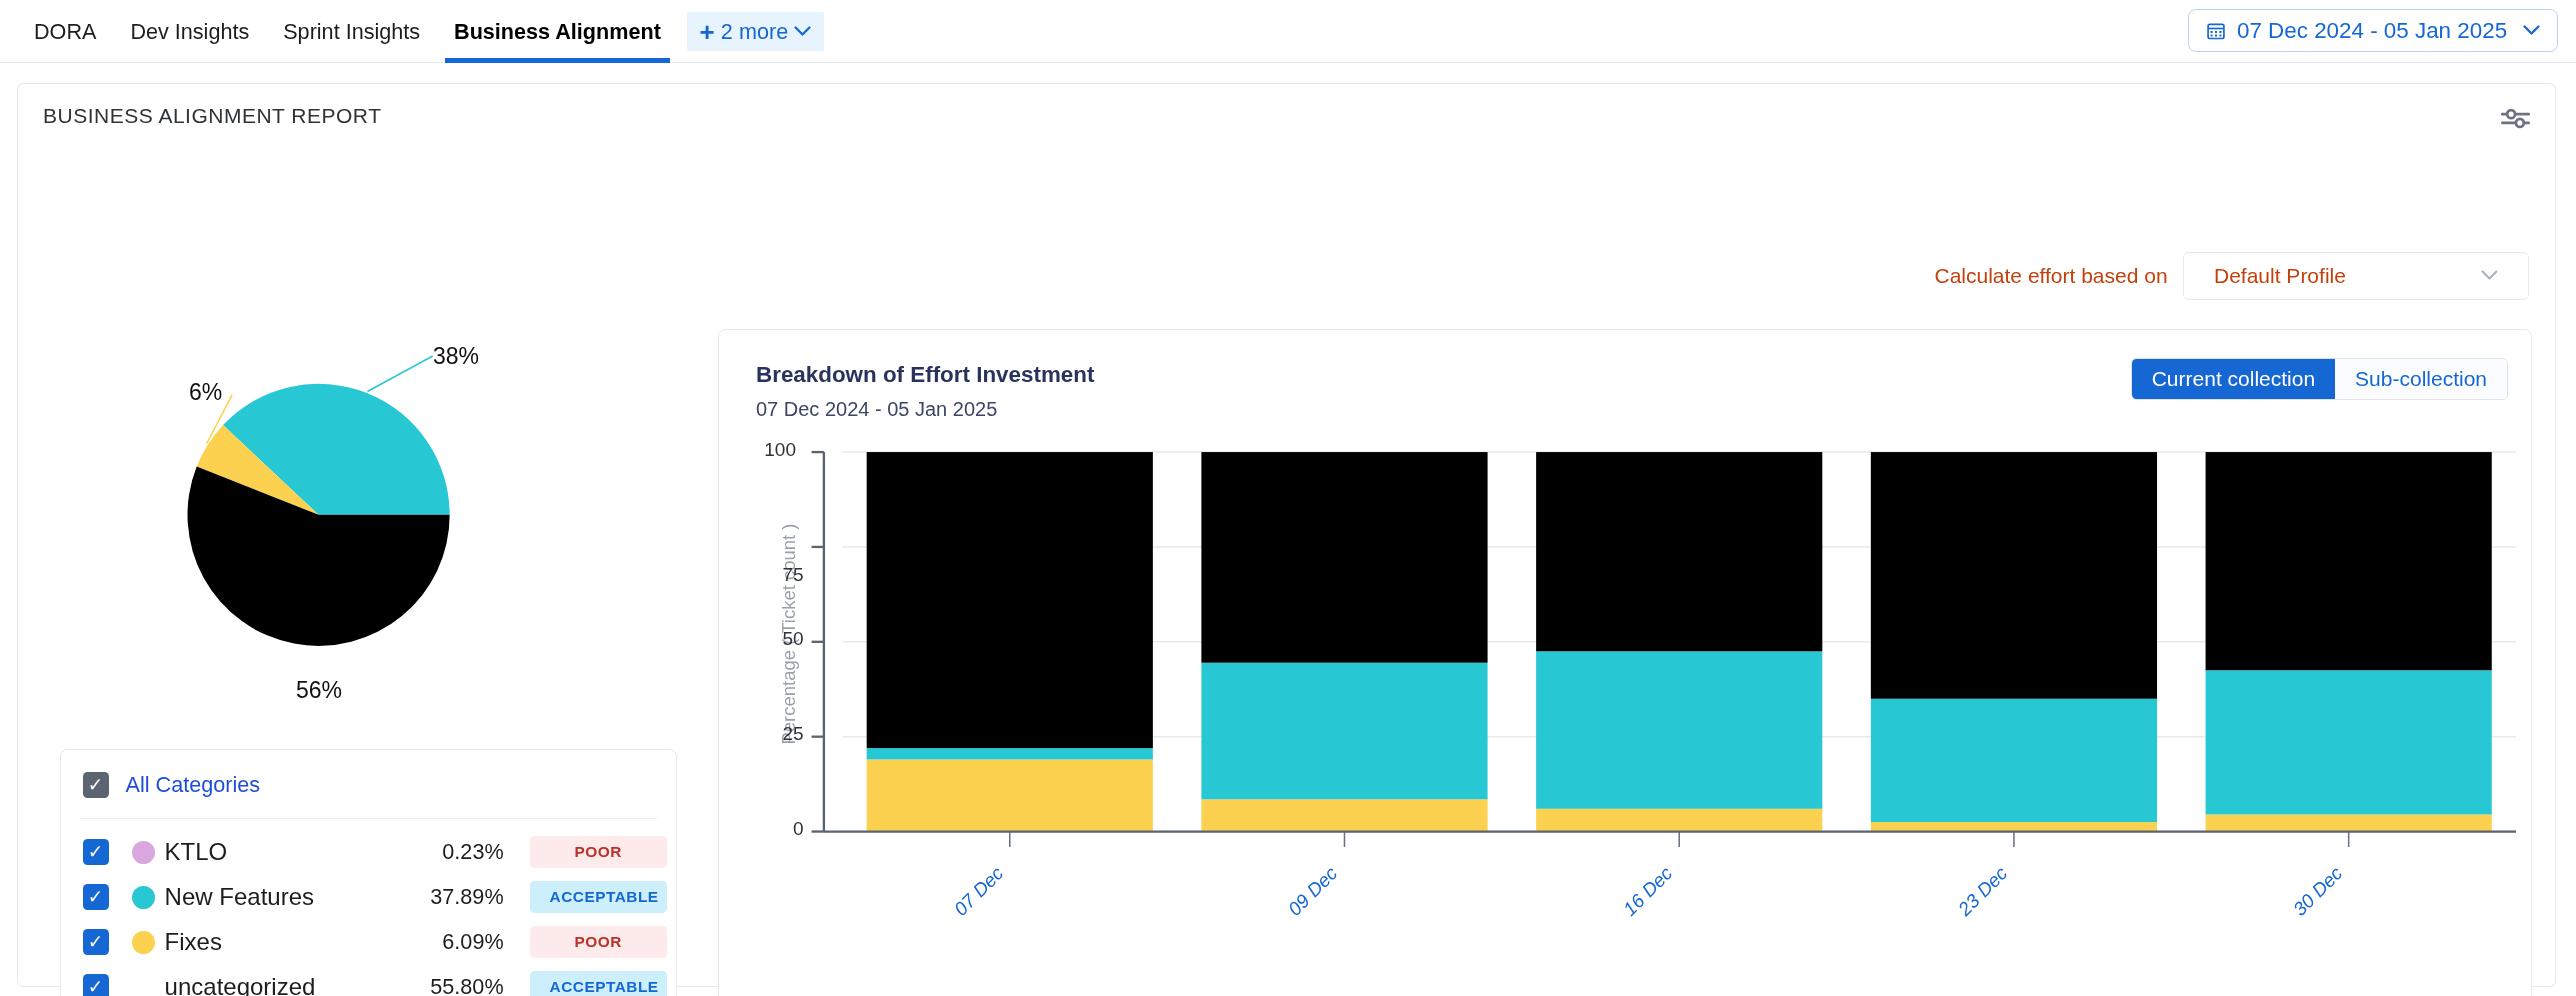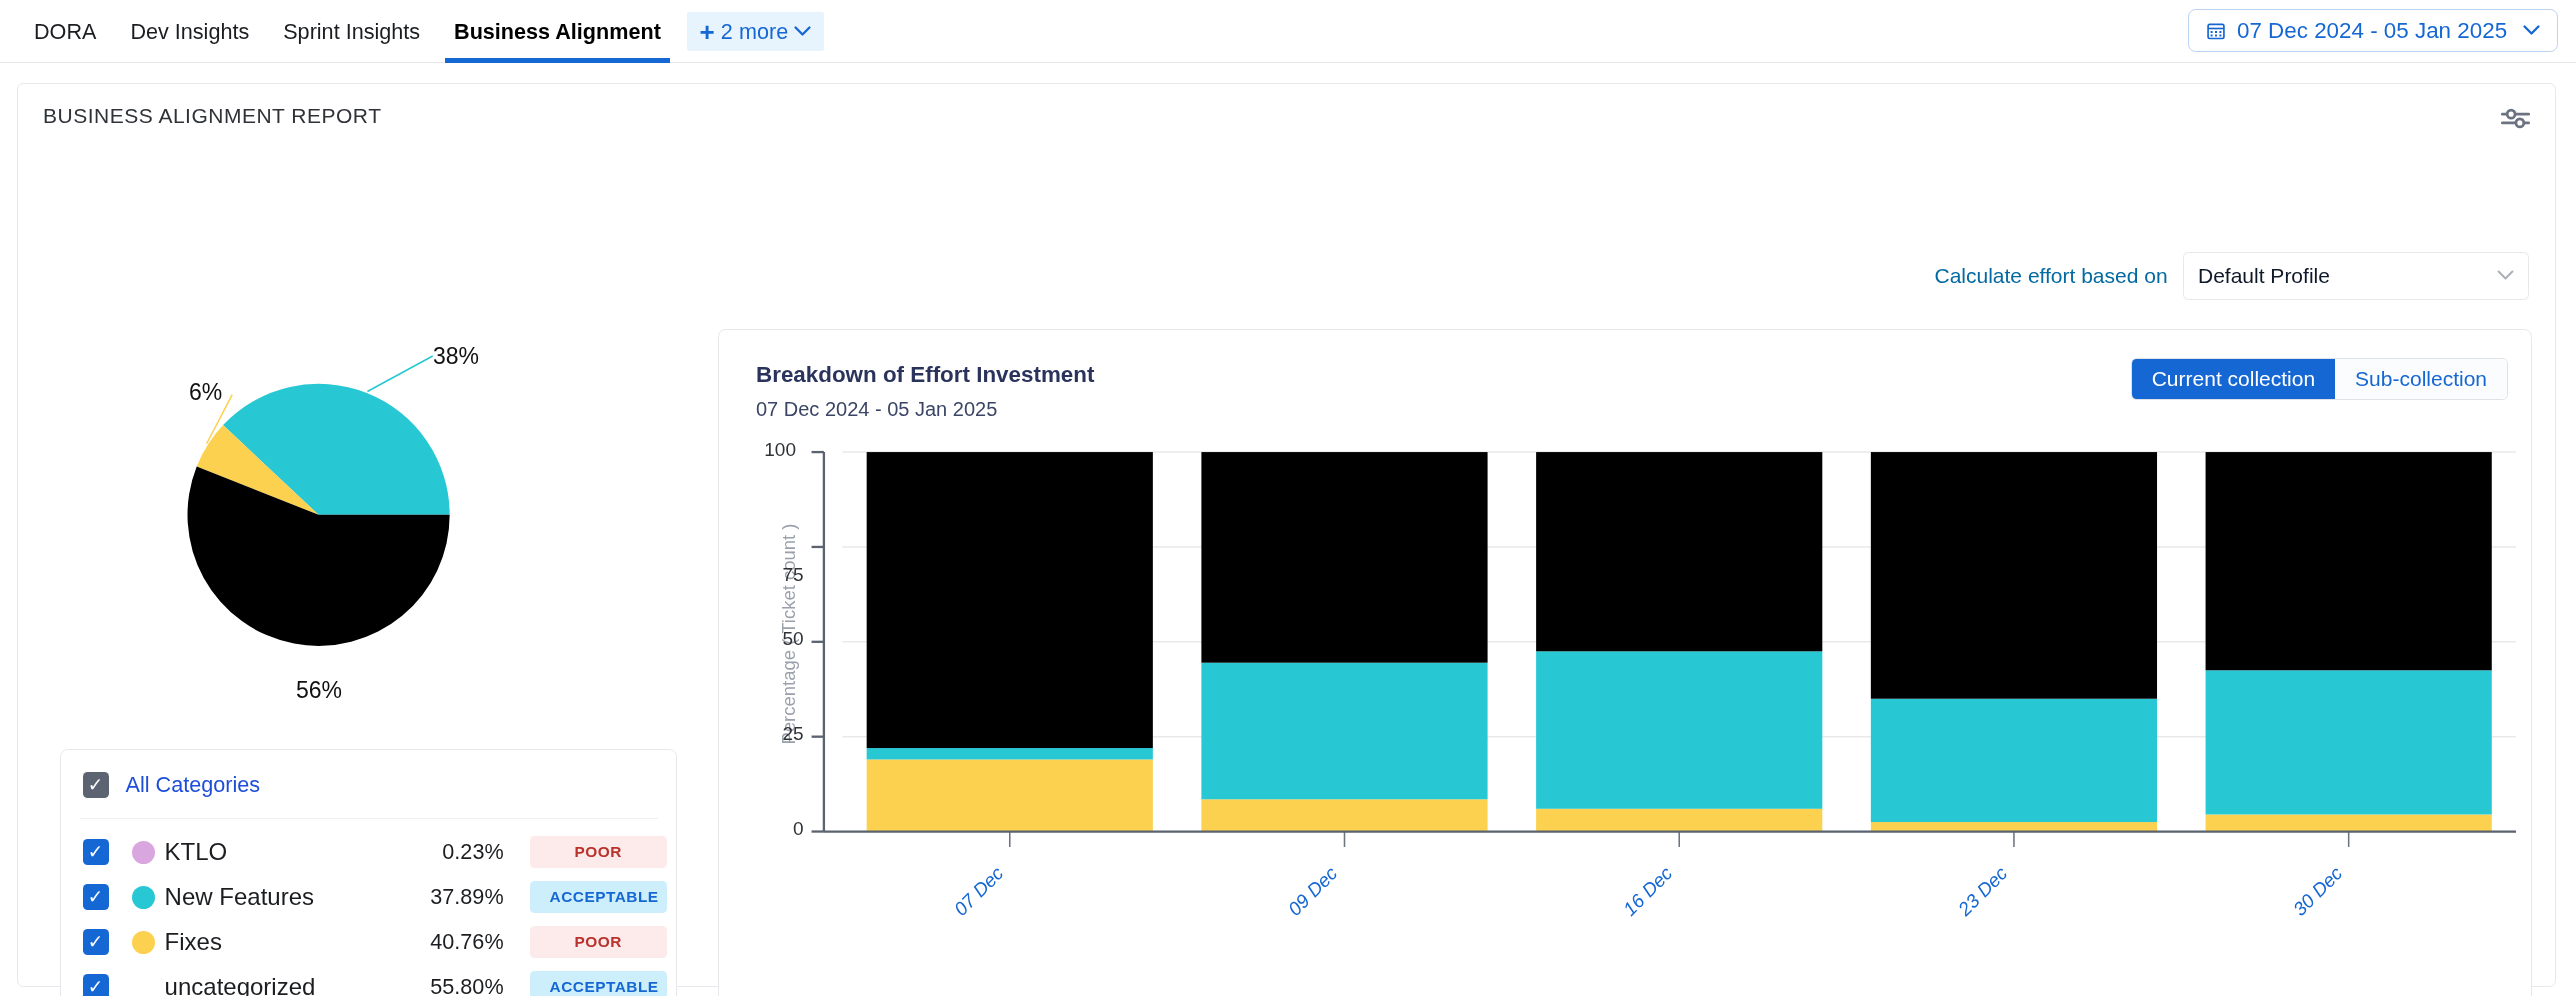--- a/index.html
+++ b/index.html
@@ -60,25 +60,25 @@
   .sliders-btn {
     position: absolute; right: 21.6px; top: 17px;
     width: 35px; height: 35px; cursor: pointer;
   }
 
   
   .effort-row {
     position: absolute; right: 26px; top: 168px;
     display: flex; align-items: center; gap: 15.4px;
   }
-  .effort-label { font-size: 21px; color: #0369a1; margin-left: 28px; }
+  .effort-label { font-size: 21px; color: #c2410c; margin-left: 28px; }
   .effort-select {
     width: 346px; height: 48px; border: 1.5px solid #e6e8ec; border-radius: 5.4px;
     display: flex; align-items: center; justify-content: space-between;
-    padding: 0 14px; font-size: 21px; color: #0f172a; cursor: pointer; background: #fff;
+    padding: 0 30px; font-size: 21px; color: #c2410c; cursor: pointer; background: #fff;
   }
   .effort-select .chev { color: #aab0ba; font-size: 17px; }
 
   
   .pie-wrap { position: absolute; left: 23px; top: 224px; width: 640px; height: 409px; }
   .pie-label { position: absolute; font-size: 23px; color: #111; font-weight: normal; }
 
   
   .legend-box {
     position: absolute; left: 42px; top: 665px;
@@ -245,21 +245,21 @@
           <span class="cb blue">✓</span>
           <span class="dot" style="background: rgb(39, 199, 212);"></span>
           <span class="legend-name">New Features</span>
           <span class="legend-pct">37.89%</span>
           <span class="badge acceptable">ACCEPTABLE</span>
         </div>
         <div class="legend-row">
           <span class="cb blue">✓</span>
           <span class="dot" style="background: rgb(251, 209, 79);"></span>
           <span class="legend-name">Fixes</span>
-          <span class="legend-pct">40.76%</span>
+          <span class="legend-pct">6.09%</span>
           <span class="badge poor">POOR</span>
         </div>
         <div class="legend-row">
           <span class="cb blue">✓</span>
           <span class="dot-spacer"></span>
           <span class="legend-name">uncategorized</span>
           <span class="legend-pct">55.80%</span>
           <span class="badge acceptable">ACCEPTABLE</span>
         </div>
       </div>

